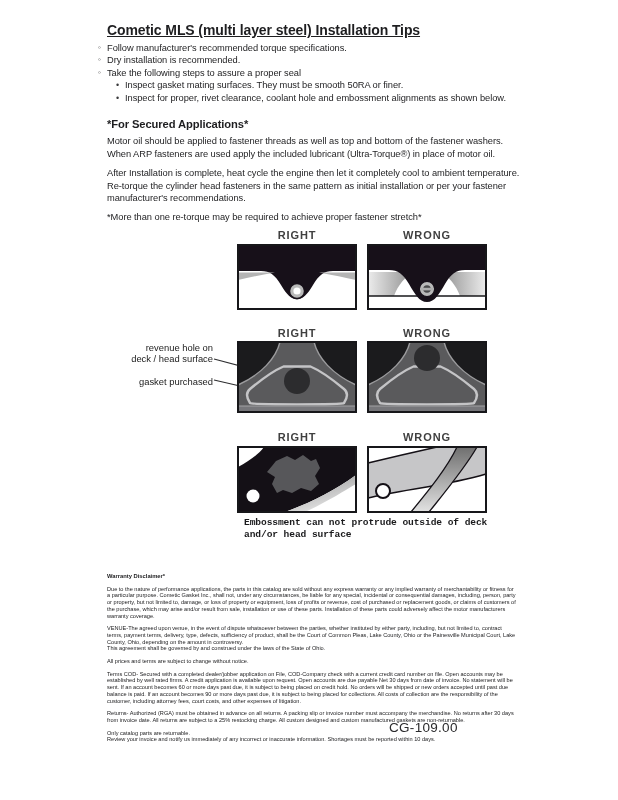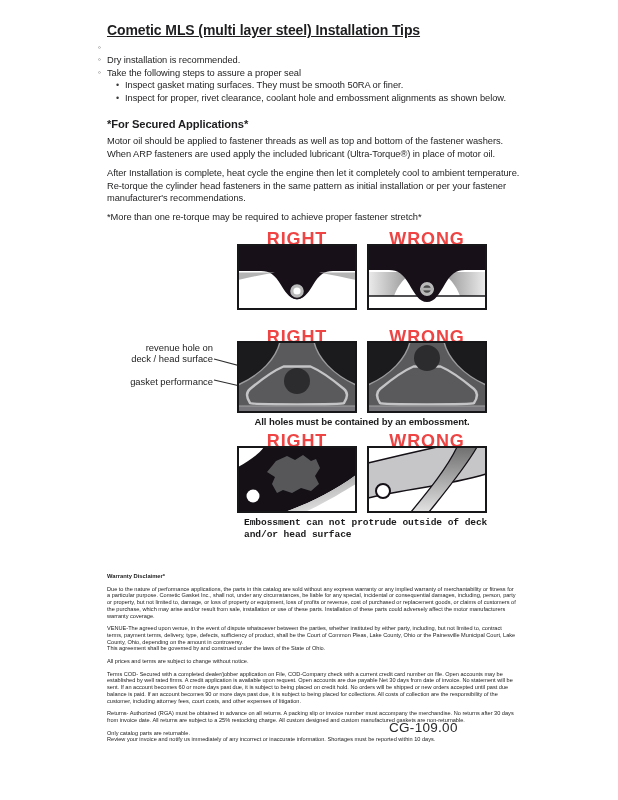--- a/index.html
+++ b/index.html
@@ -18,42 +18,43 @@
   .tip-marker{width:9px;color:#3a3a3c;font-size:8px;line-height:12.4px;}
   .sub{margin-left:18px;}
   .sub .tip-marker{font-size:9px;}
   .diesel-heading{left:107px;top:118px;font-size:11.2px;font-weight:bold;letter-spacing:-0.1px;}
   .body-par{font-size:9.3px;line-height:12.6px;letter-spacing:-0.05px;width:416px;}
   .p1{left:107px;top:135px;}
   .p2{left:107px;top:167px;}
   .note{left:107px;top:211px;}
   .fig{width:390px;}
   .fig-label{
-    width:120px;text-align:center;font-size:18px;font-weight:600;
-    letter-spacing:0.9px;color:#ef4444;
+    width:120px;text-align:center;font-size:11px;font-weight:600;
+    letter-spacing:0.9px;color:#404040;
   }
   .fig-caption{font-size:9.6px;font-weight:bold;letter-spacing:-0.1px;line-height:11.8px;color:#1b1b1d;}
   .panel{display:block;}
   .ann{font-size:9.4px;line-height:11.4px;text-align:right;width:113px;color:#222;}
   .warranty{left:107px;top:573px;width:409px;font-size:5.6px;line-height:6.7px;color:#232325;}
   .warranty .wp{margin:0 0 6px 0;}
   .warranty .tight{margin:0;}
   .warranty .whead{font-size:5.8px;font-weight:bold;margin:0 0 6px 0;}
   .footer-code{left:389px;top:720px;font-size:13.5px;letter-spacing:0.3px;color:#2a2a2c;}
 </style>
 </head>
 <body>
 
 <div class="page">
 
   <div class="abs title">Cometic MLS (multi layer steel) Installation Tips</div>
 
   <div class="abs tips">
     <div class="tip-row">
       <span class="tip-marker">◦</span>
+      <span>Follow manufacturer's recommended torque specifications.</span>
     </div>
     <div class="tip-row">
       <span class="tip-marker">◦</span>
       <span>Dry installation is recommended.</span>
     </div>
     <div class="tip-row">
       <span class="tip-marker">◦</span>
       <span>Take the following steps to assure a proper seal</span>
     </div>
     <div class="sub">
@@ -112,21 +113,21 @@
   </div>
 
   <div class="abs fig" style="left:100px;top:327px;width:390px;height:102px;">
     <div class="abs fig-label" style="left:137px;top:0;">RIGHT</div>
     <div class="abs fig-label" style="left:267px;top:0;">WRONG</div>
 
     <div class="abs ann" style="left:0;top:15px;">
       <span style="display:block;">revenue hole on</span>
       <span style="display:block;">deck / head surface</span>
     </div>
-    <div class="abs ann" style="left:0;top:49px;">gasket performance</div>
+    <div class="abs ann" style="left:0;top:49px;">gasket purchased</div>
 
     <svg class="abs" style="left:0;top:0;" width="390" height="102" viewBox="0 0 390 102">
       <line x1="114" y1="32" x2="197" y2="54" stroke="#2d2d2f" stroke-width="1.1"></line>
       <line x1="114" y1="53" x2="153" y2="62" stroke="#2d2d2f" stroke-width="1.1"></line>
     </svg>
 
     <svg class="abs panel" style="left:137px;top:14px;" width="120" height="72" viewBox="0 0 120 72">
       <rect x="0" y="0" width="120" height="72" fill="#5a5a5c"></rect>
       <path d="M1,1 H43 C39,17 25,33 1,44 Z" fill="#1b1b1d"></path>
       <path d="M43,1 C39,17 25,33 1,44" fill="none" stroke="#9b9b9d" stroke-width="1.4"></path>
@@ -145,21 +146,20 @@
       <path d="M43,1 C39,17 25,33 1,44" fill="none" stroke="#9b9b9d" stroke-width="1.4"></path>
       <path d="M119,1 H77 C81,17 95,33 119,44 Z" fill="#1b1b1d"></path>
       <path d="M77,1 C81,17 95,33 119,44" fill="none" stroke="#9b9b9d" stroke-width="1.4"></path>
       <path d="M13,62 C9,56 9.5,51 13,48 C25,38 37,29.5 46.5,25.5 H73.5 C83,29.5 95,38 107,48 C110.5,51 111,56 107,62 C105,63.8 15,63.8 13,62 Z" fill="none" stroke="#c4c4c6" stroke-width="2.4" stroke-linejoin="round"></path>
       <circle cx="60" cy="17" r="13" fill="#2c2c2e"></circle>
       <rect x="1" y="65" width="118" height="6" fill="#76767a"></rect>
       <line x1="1" y1="65" x2="119" y2="65" stroke="#a2a2a4" stroke-width="1"></line>
       <rect x="1" y="1" width="118" height="70" fill="none" stroke="#17171a" stroke-width="2"></rect>
     </svg>
 
-    <div class="abs fig-caption" style="left:137px;top:89px;width:250px;text-align:center;">All holes must be contained by an embossment.</div>
   </div>
 
   <div class="abs fig" style="left:237px;top:431px;width:250px;height:120px;">
     <div class="abs fig-label" style="left:0;top:0;">RIGHT</div>
     <div class="abs fig-label" style="left:130px;top:0;">WRONG</div>
 
     <svg class="abs panel" style="left:0;top:15px;" width="120" height="67" viewBox="0 0 120 67">
       <defs>
         <linearGradient id="d3g" x1="0" y1="0" x2="0.55" y2="1">
           <stop offset="0" stop-color="#8a8a8a"></stop>

